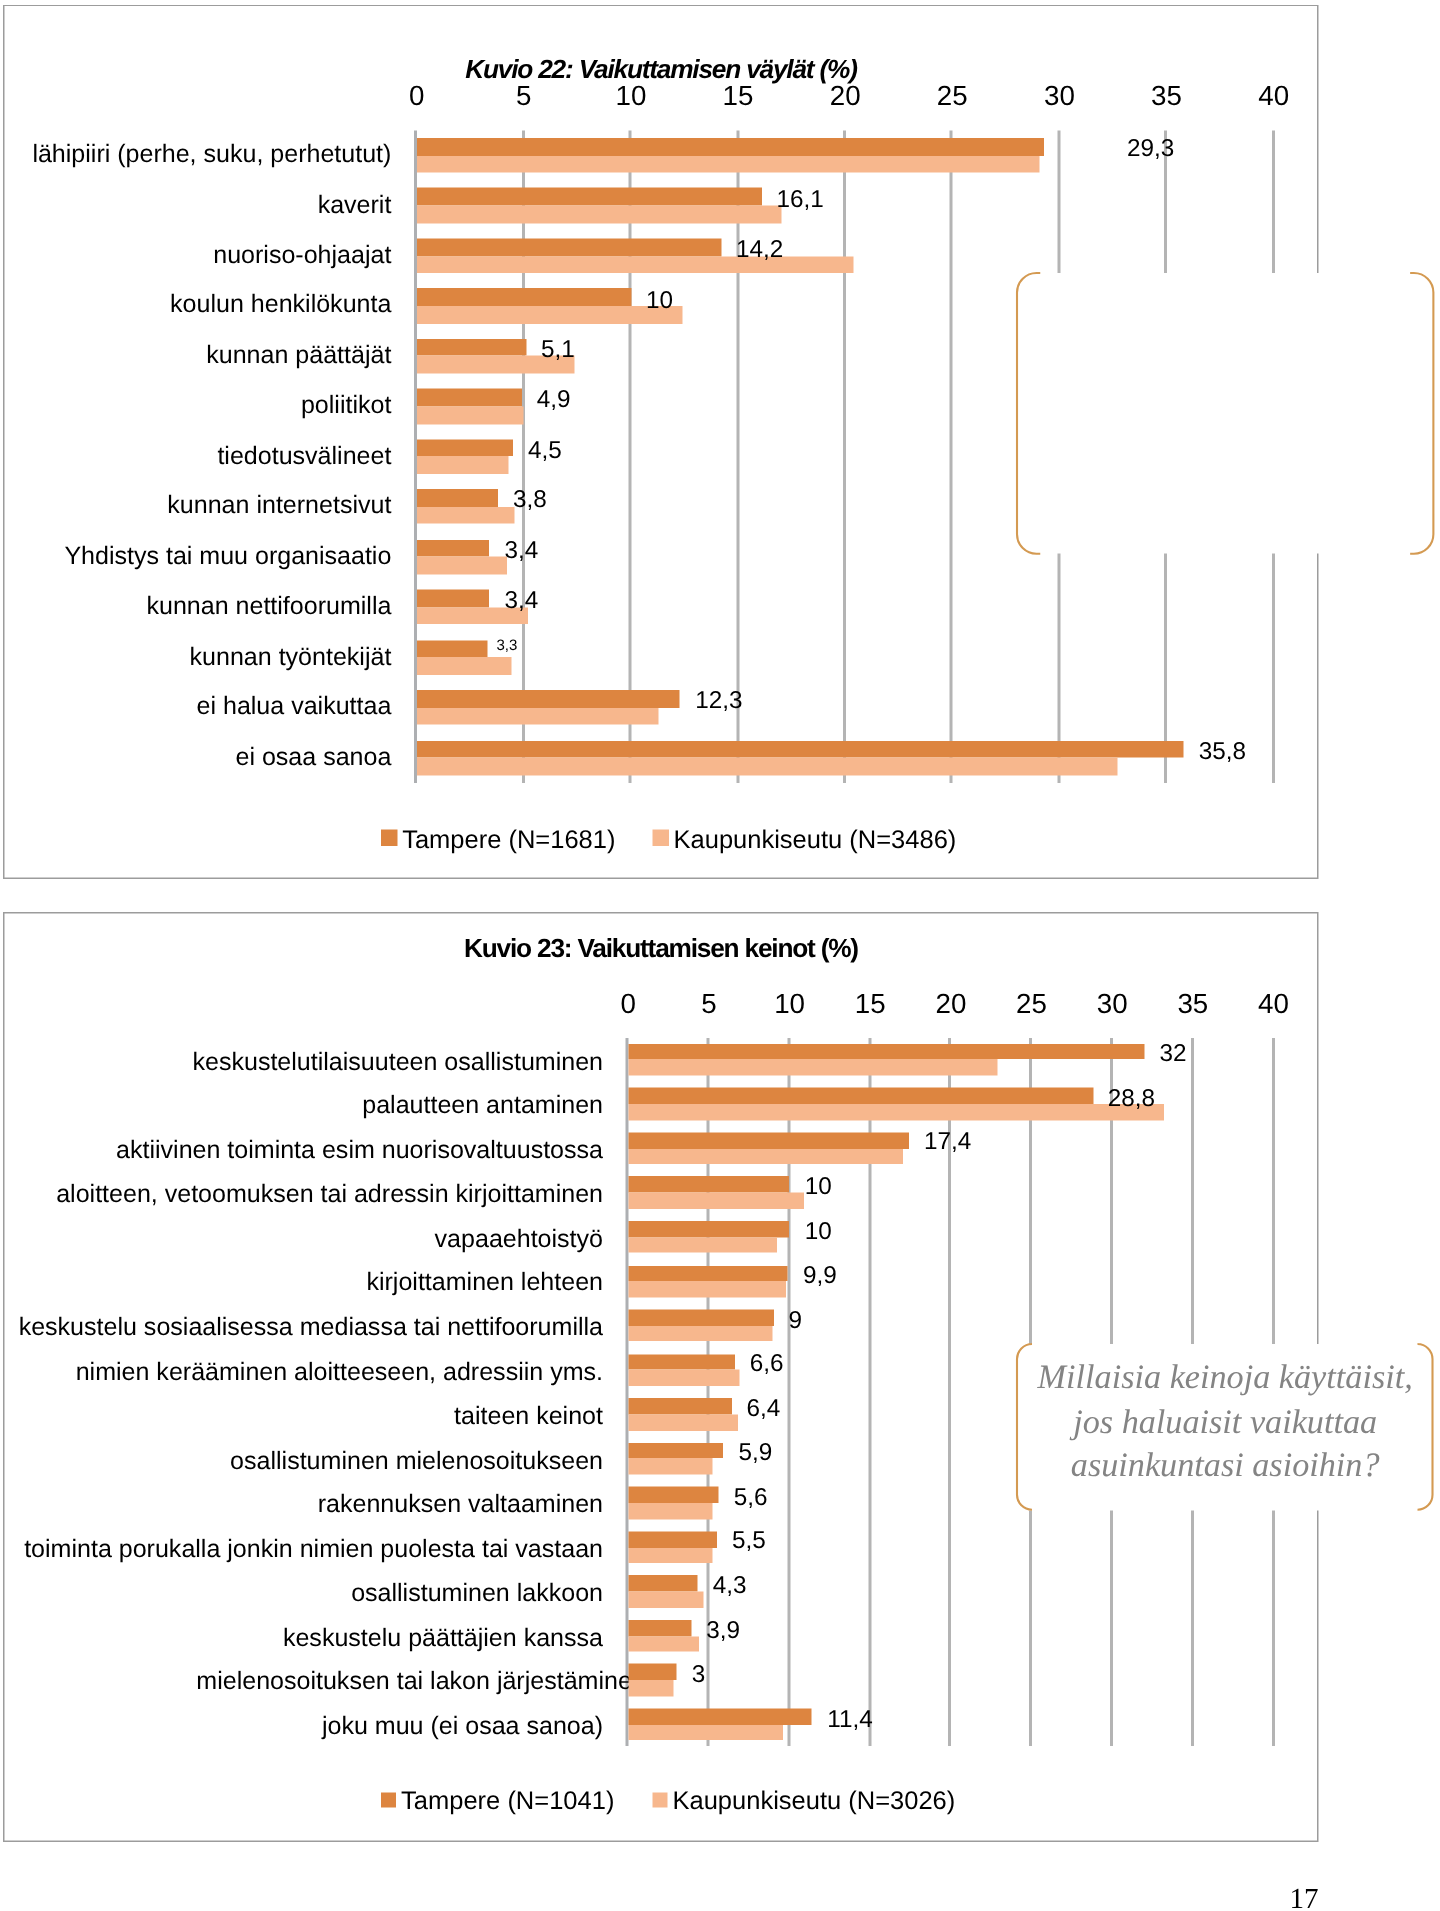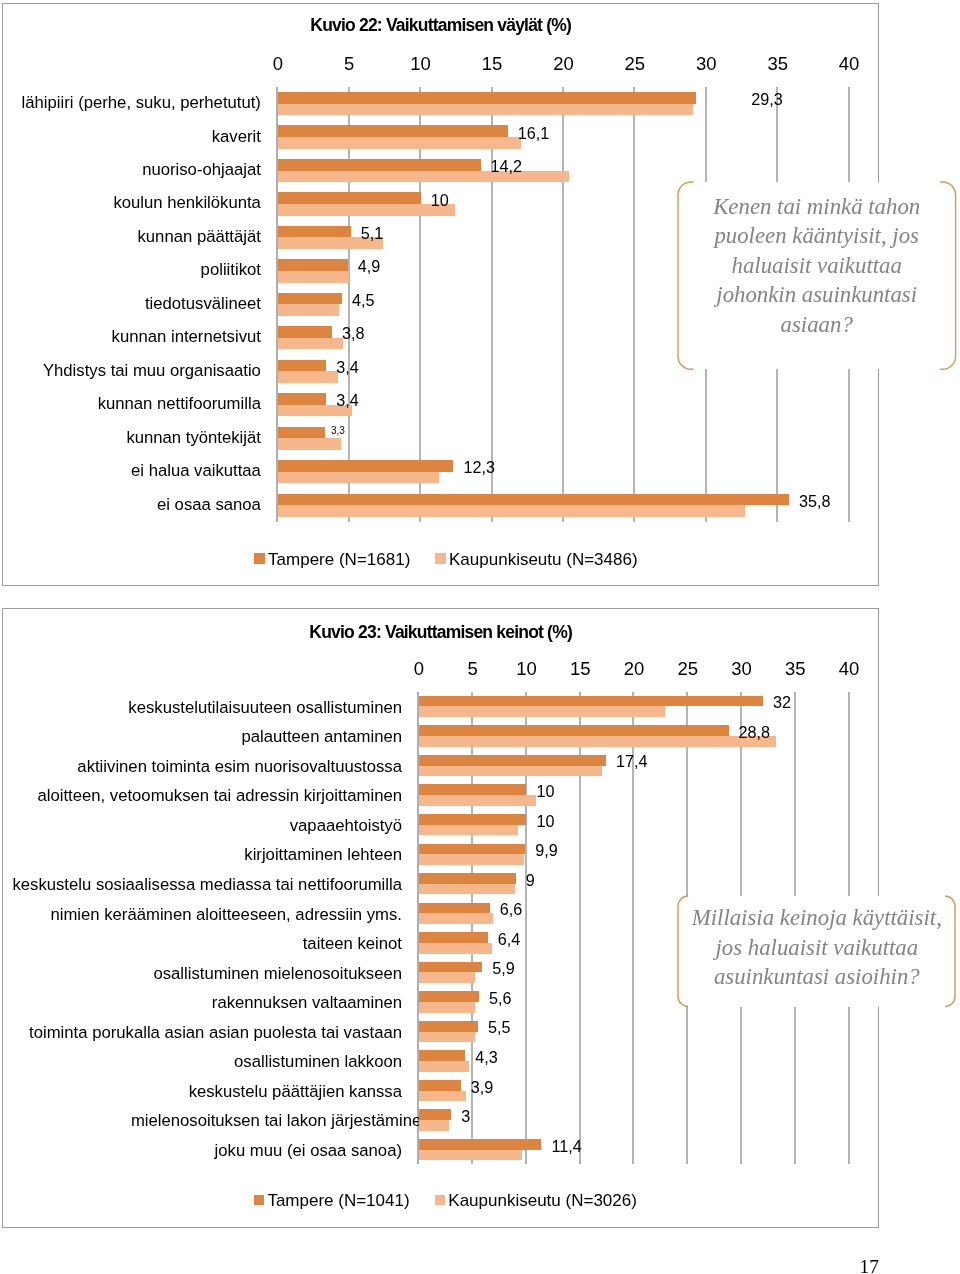--- a/index.html
+++ b/index.html
@@ -27,21 +27,21 @@
   .pagenum{position:absolute;font-family:"Liberation Serif",serif;color:#000;line-height:1;
            text-align:right;will-change:transform;
            left:760px;top:1256.8px;width:119px;font-size:19.4px;}
 </style>
 </head>
 <body>
 
 <div id="page">
 
   <div class="chartframe" style="left: 1.5px; top: 2.7px; width: 876.5px; height: 583px;">
-    <div class="ctitle" style="left: 0px; width: 874.5px; top: 13px; font-size: 17.5px; letter-spacing: -0.8px; text-indent: 0.8px;">Kuvio 22: Vaikuttamisen väylät (%)</div>
+    <div class="ctitle" style="left: 0px; width: 874.5px; top: 34px; font-size: 17.5px; letter-spacing: -0.8px; text-indent: 0.8px; font-style: italic;">Kuvio 22: Vaikuttamisen väylät (%)</div>
     <div class="plot" style="left: 0px; top: 0px; width: 874.5px; height: 581px;">
         <div class="axisline" style="left: 273.4px; top: 82.9px; height: 435px;"></div>
         <div class="tick" style="left: 249.8px; top: 51.0397px; font-size: 18.5px;">0</div>
         <div class="gridline" style="left: 345.4px; top: 82.9px; height: 435px;"></div>
         <div class="tick" style="left: 321.212px; top: 51.0397px; font-size: 18.5px;">5</div>
         <div class="gridline" style="left: 416.4px; top: 82.9px; height: 435px;"></div>
         <div class="tick" style="left: 392.625px; top: 51.0397px; font-size: 18.5px;">10</div>
         <div class="gridline" style="left: 488.4px; top: 82.9px; height: 435px;"></div>
         <div class="tick" style="left: 464.038px; top: 51.0397px; font-size: 18.5px;">15</div>
         <div class="gridline" style="left: 559.4px; top: 82.9px; height: 435px;"></div>
@@ -111,21 +111,20 @@
         <span class="lgswatch" style="left: 251.3px; top: 549.1px; width: 10.8px; height: 10.8px; background: rgb(221, 133, 64);"></span>
         <span class="lgtext" style="left: 265.1px; top: 546.61px; font-size: 17px;">Tampere (N=1681)</span>
         <span class="lgswatch" style="left: 432.219px; top: 549.1px; width: 10.8px; height: 10.8px; background: rgb(247, 183, 141);"></span>
         <span class="lgtext" style="left: 446.019px; top: 546.61px; font-size: 17px;">Kaupunkiseutu (N=3486)</span>
       </div>
     <div class="calloutbg" style="left: 674.9px; top: 177.6px; width: 277.6px; height: 187.2px;"></div>
     <svg class="calloutsvg" width="283.6" height="193.2" viewBox="0 0 283.6 193.2" style="left: 671.9px; top: 174.6px;">
         <path d="M 18.5 3 L 16 3 A 13 13 0 0 0 3 16 L 3 177.2 A 13 13 0 0 0 16 190.2 L 18.5 190.2" fill="none" stroke="#D49A52" stroke-width="1.4"></path>
         <path d="M 265.1 3 L 267.6 3 A 13 13 0 0 1 280.6 16 L 280.6 177.2 A 13 13 0 0 1 267.6 190.2 L 265.1 190.2" fill="none" stroke="#D49A52" stroke-width="1.4"></path>
       </svg>
-    <div class="ctext" style="left: 702.7px; top: 187.905px; width: 222px; font-size: 22.8px; line-height: 29.4px; color: rgb(132, 132, 132);">Kenen tai minkä tahon puoleen kääntyisit, jos haluaisit vaikuttaa johonkin asuinkuntasi asiaan?</div>
   </div>
 
   <div class="chartframe" style="left: 1.5px; top: 607.8px; width: 876.5px; height: 619.9px;">
     <div class="ctitle" style="left: 0px; width: 874.5px; top: 15.3863px; font-size: 17.5px; letter-spacing: -0.8px; text-indent: 0.8px;">Kuvio 23: Vaikuttamisen keinot (%)</div>
     <div class="plot" style="left: 0px; top: 0px; width: 874.5px; height: 617.9px;">
         <div class="axisline" style="left: 414.4px; top: 82.7px; height: 472.8px;"></div>
         <div class="tick" style="left: 390.9px; top: 51.4397px; font-size: 18.5px;">0</div>
         <div class="gridline" style="left: 468.4px; top: 82.7px; height: 472.8px;"></div>
         <div class="tick" style="left: 444.662px; top: 51.4397px; font-size: 18.5px;">5</div>
         <div class="gridline" style="left: 522.4px; top: 82.7px; height: 472.8px;"></div>
@@ -179,21 +178,21 @@
         <div class="bar" style="left: 415.9px; top: 333.875px; width: 73.117px; height: 10.7px; background: rgb(247, 183, 141);"></div>
         <div class="dlabel" style="left: 494.716px; top: 321.762px; font-size: 16.2px;">6,4</div>
         <div class="catlabel" style="right: 475.5px; top: 356.688px; font-size: 16.7px;">osallistuminen mielenosoitukseen</div>
         <div class="bar" style="left: 415.9px; top: 352.725px; width: 63.4397px; height: 10.7px; background: rgb(221, 133, 64);"></div>
         <div class="bar" style="left: 415.9px; top: 363.425px; width: 55.913px; height: 10.7px; background: rgb(247, 183, 141);"></div>
         <div class="dlabel" style="left: 489.34px; top: 351.312px; font-size: 16.2px;">5,9</div>
         <div class="catlabel" style="right: 475.5px; top: 386.238px; font-size: 16.7px;">rakennuksen valtaaminen</div>
         <div class="bar" style="left: 415.9px; top: 382.275px; width: 60.214px; height: 10.7px; background: rgb(221, 133, 64);"></div>
         <div class="bar" style="left: 415.9px; top: 392.975px; width: 55.913px; height: 10.7px; background: rgb(247, 183, 141);"></div>
         <div class="dlabel" style="left: 486.114px; top: 380.862px; font-size: 16.2px;">5,6</div>
-        <div class="catlabel" style="right: 475.5px; top: 415.788px; font-size: 16.7px;">toiminta porukalla asian asian puolesta tai vastaan</div>
+        <div class="catlabel" style="right: 475.5px; top: 415.788px; font-size: 16.7px;">toiminta porukalla jonkin nimien puolesta tai vastaan</div>
         <div class="bar" style="left: 415.9px; top: 411.825px; width: 59.1388px; height: 10.7px; background: rgb(221, 133, 64);"></div>
         <div class="bar" style="left: 415.9px; top: 422.525px; width: 55.913px; height: 10.7px; background: rgb(247, 183, 141);"></div>
         <div class="dlabel" style="left: 485.039px; top: 410.412px; font-size: 16.2px;">5,5</div>
         <div class="catlabel" style="right: 475.5px; top: 445.338px; font-size: 16.7px;">osallistuminen lakkoon</div>
         <div class="bar" style="left: 415.9px; top: 441.375px; width: 46.2358px; height: 10.7px; background: rgb(221, 133, 64);"></div>
         <div class="bar" style="left: 415.9px; top: 452.075px; width: 50.5367px; height: 10.7px; background: rgb(247, 183, 141);"></div>
         <div class="dlabel" style="left: 472.136px; top: 439.962px; font-size: 16.2px;">4,3</div>
         <div class="catlabel" style="right: 475.5px; top: 474.888px; font-size: 16.7px;">keskustelu päättäjien kanssa</div>
         <div class="bar" style="left: 415.9px; top: 470.925px; width: 41.9348px; height: 10.7px; background: rgb(221, 133, 64);"></div>
         <div class="bar" style="left: 415.9px; top: 481.625px; width: 47.311px; height: 10.7px; background: rgb(247, 183, 141);"></div>

